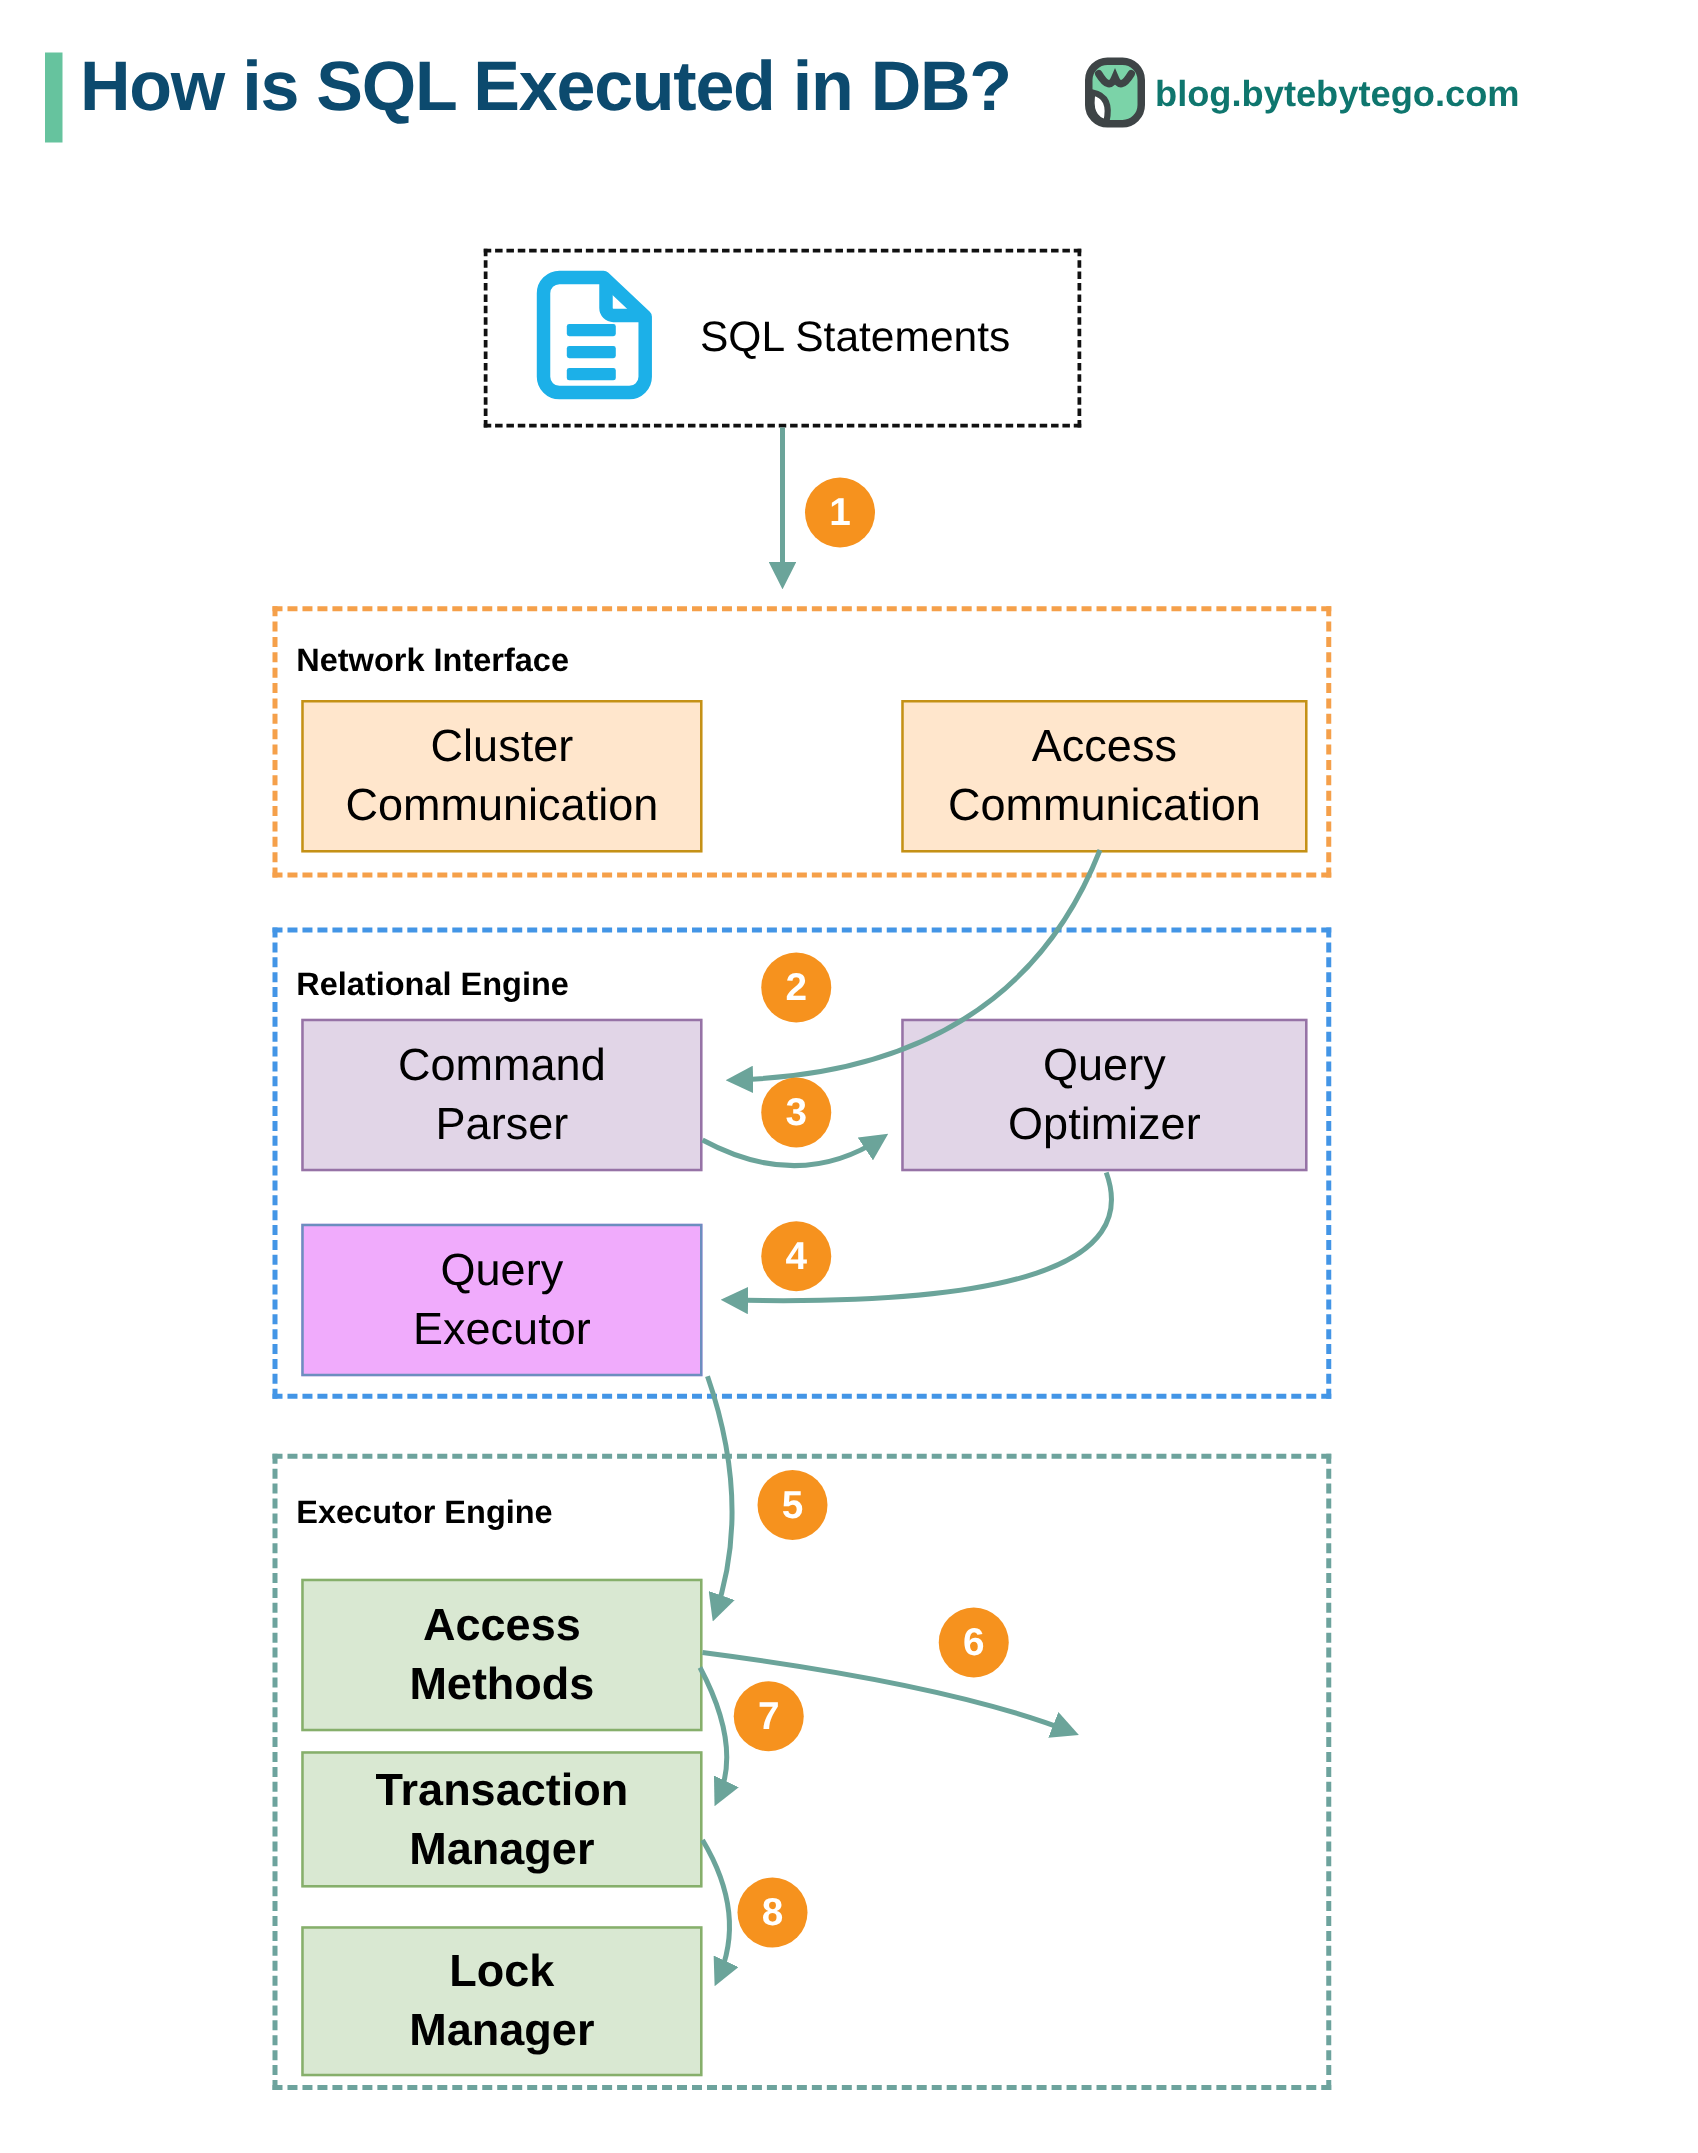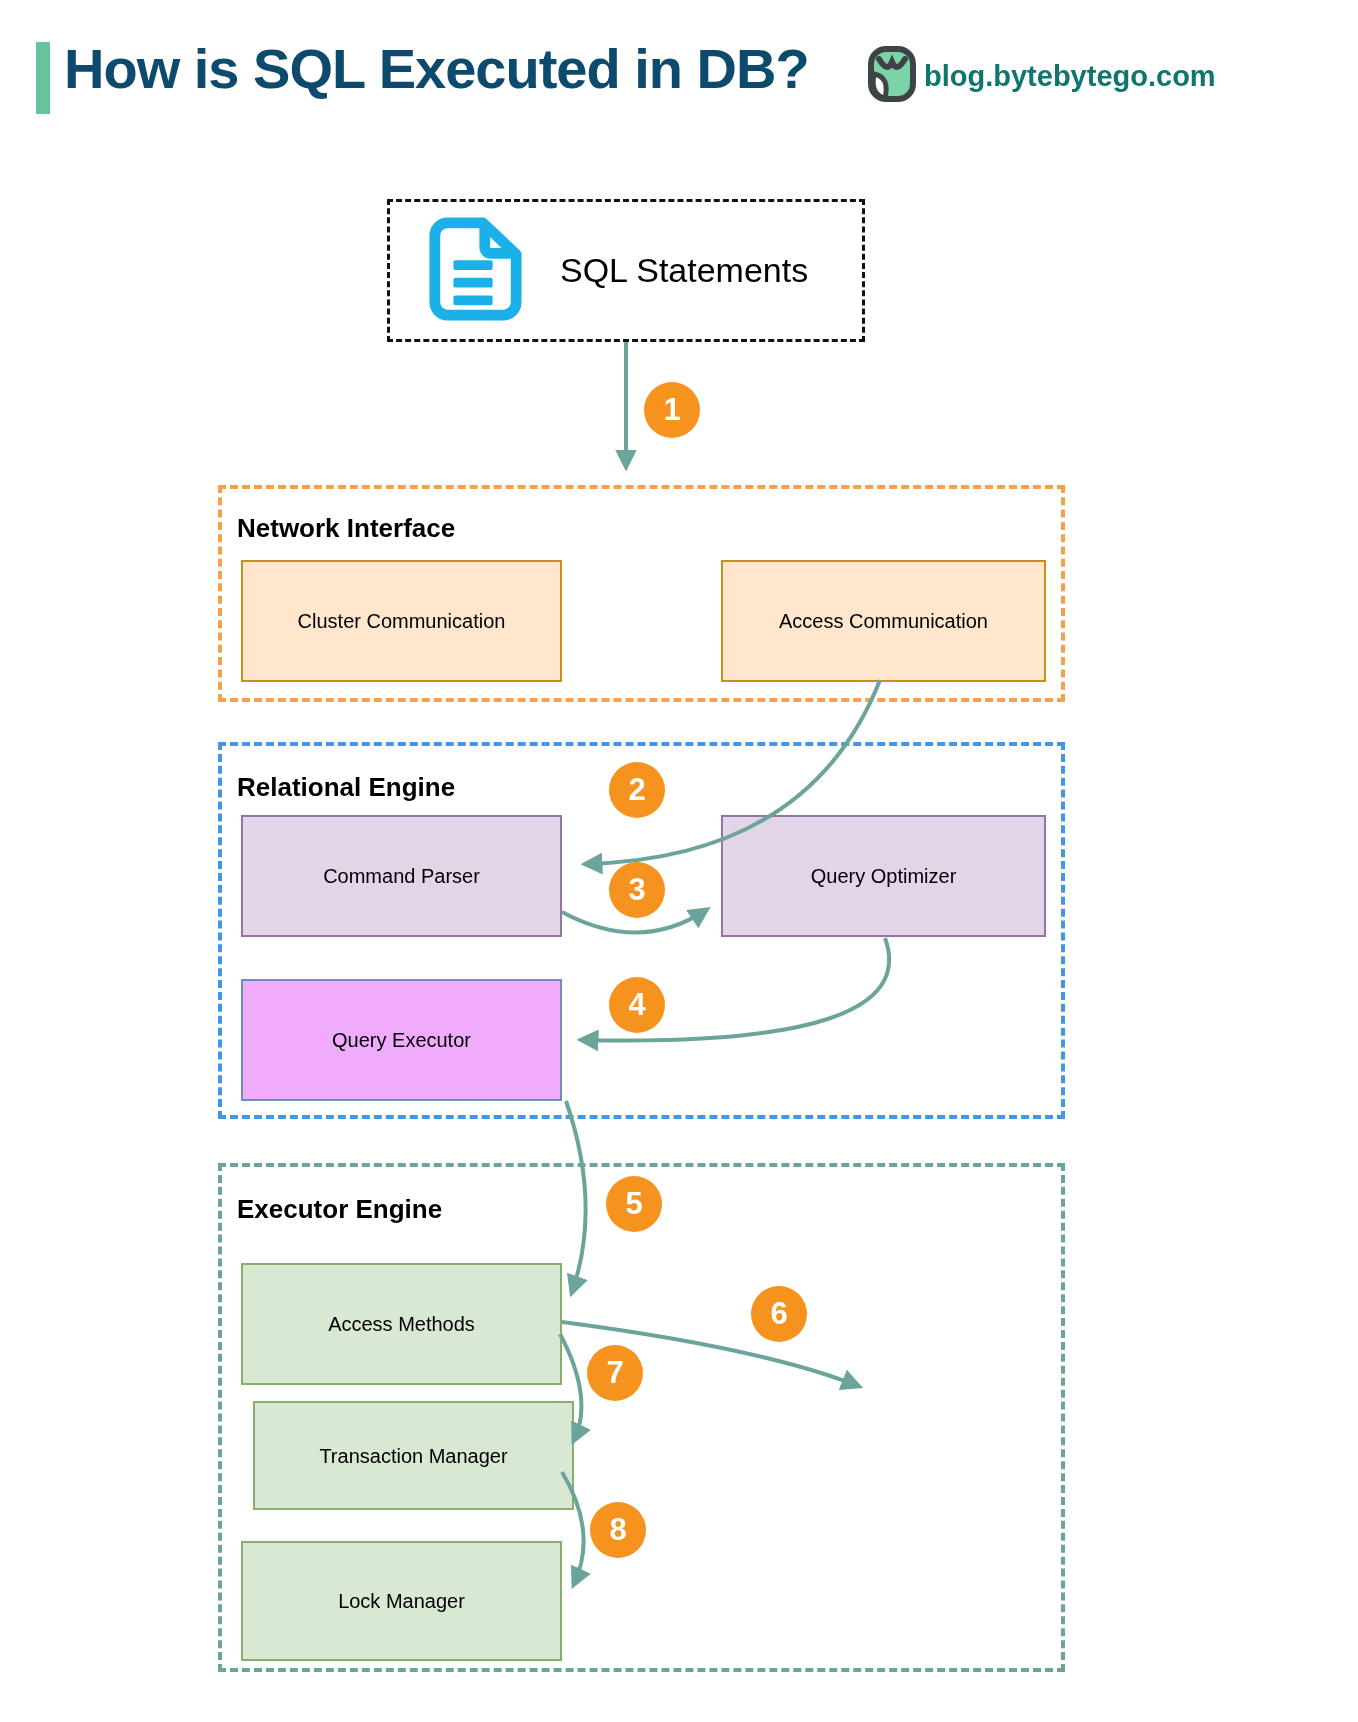--- a/index.html
+++ b/index.html
@@ -28,35 +28,35 @@
   .container.relational { left:218px; top:742px; width:847px; height:377px; border-color:#4395E6; }
   .container.storage  { left:218px; top:1163px; width:847px; height:509px; border-color:#6DA39D; }
   .section-label { font-size:26px; font-weight:700; color:#000; white-space:nowrap;margin-top:16px; }
   .lbl-network { left:237px; top:497px; }
   .lbl-relational { left:237px; top:756px; }
   .lbl-storage { left:237px; top:1178px; }
 
   
   .node {
     display:flex; align-items:center; justify-content:center; text-align:center;
-    font-size:20px; color:#000; line-height:1.3; box-sizing:border-box;
+    font-size:36px; color:#000; line-height:1.3; box-sizing:border-box;
     border:2px solid; padding:0 40px;
   }
   .node.orange { background:#FFE6CC; border-color:#C49116; }
   .node.purple { background:#E1D5E7; border-color:#9673A6; }
   .node.blue   { background:#f0abfc; border-color:#6C8EBF; }
-  .node.green  { background:#D9E8D2; border-color:#86AF6B; }
+  .node.green  { background:#D9E8D2; border-color:#86AF6B;font-weight:bold; }
 
   .n-cluster  { left:241px; top:560px;  width:321px; height:122px; }
   .n-client   { left:721px; top:560px;  width:325px; height:122px; }
   .n-parser   { left:241px; top:815px;  width:321px; height:122px; }
   .n-optimizer{ left:721px; top:815px;  width:325px; height:122px; }
   .n-executor { left:241px; top:979px;  width:321px; height:122px; }
   .n-access   { left:241px; top:1263px; width:321px; height:122px; }
-  .n-transaction { left:241px; top:1401px; width:321px; height:109px;margin-left:12px; }
+  .n-transaction { left:241px; top:1401px; width:321px; height:109px; }
   .n-buffer   { left:721px; top:1402px; width:325px; height:121px; }
   .n-lock     { left:241px; top:1541px; width:321px; height:120px; }
 
   
   .arrows { left:0; top:0; width:1358px; height:1722px; pointer-events:none; z-index:5; }
 
   
   .badge {
     width:56px; height:56px; border-radius:50%; background:#F6921E; color:#ffffff;
     display:flex; align-items:center; justify-content:center;

